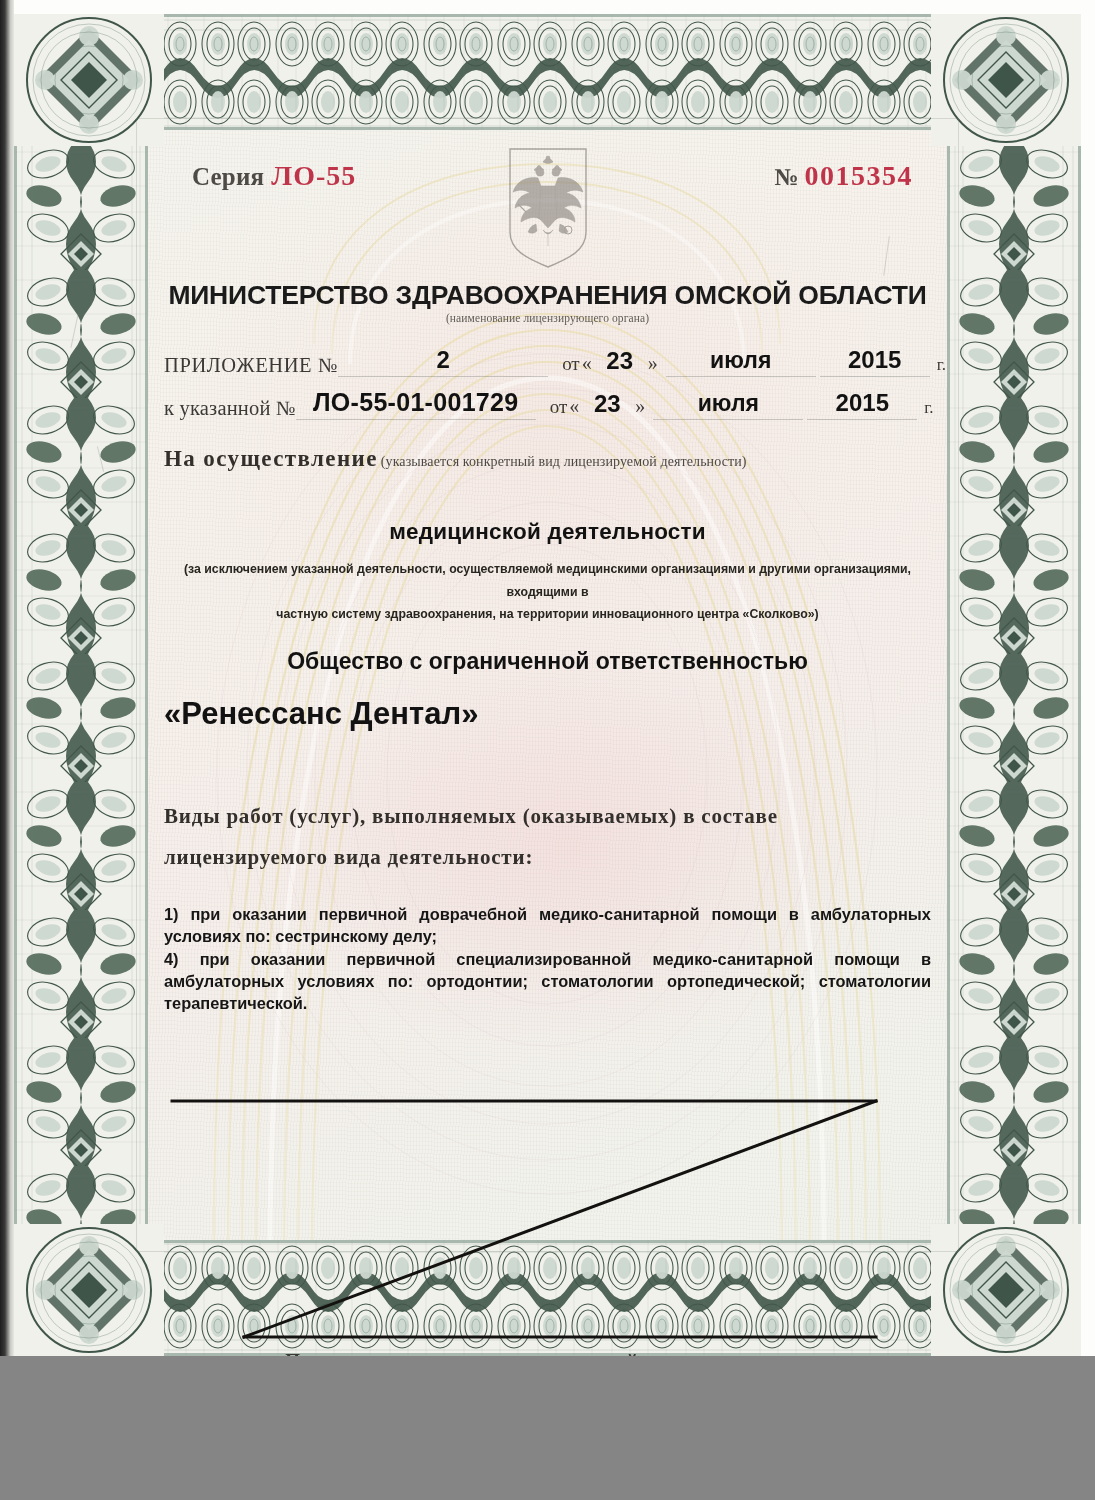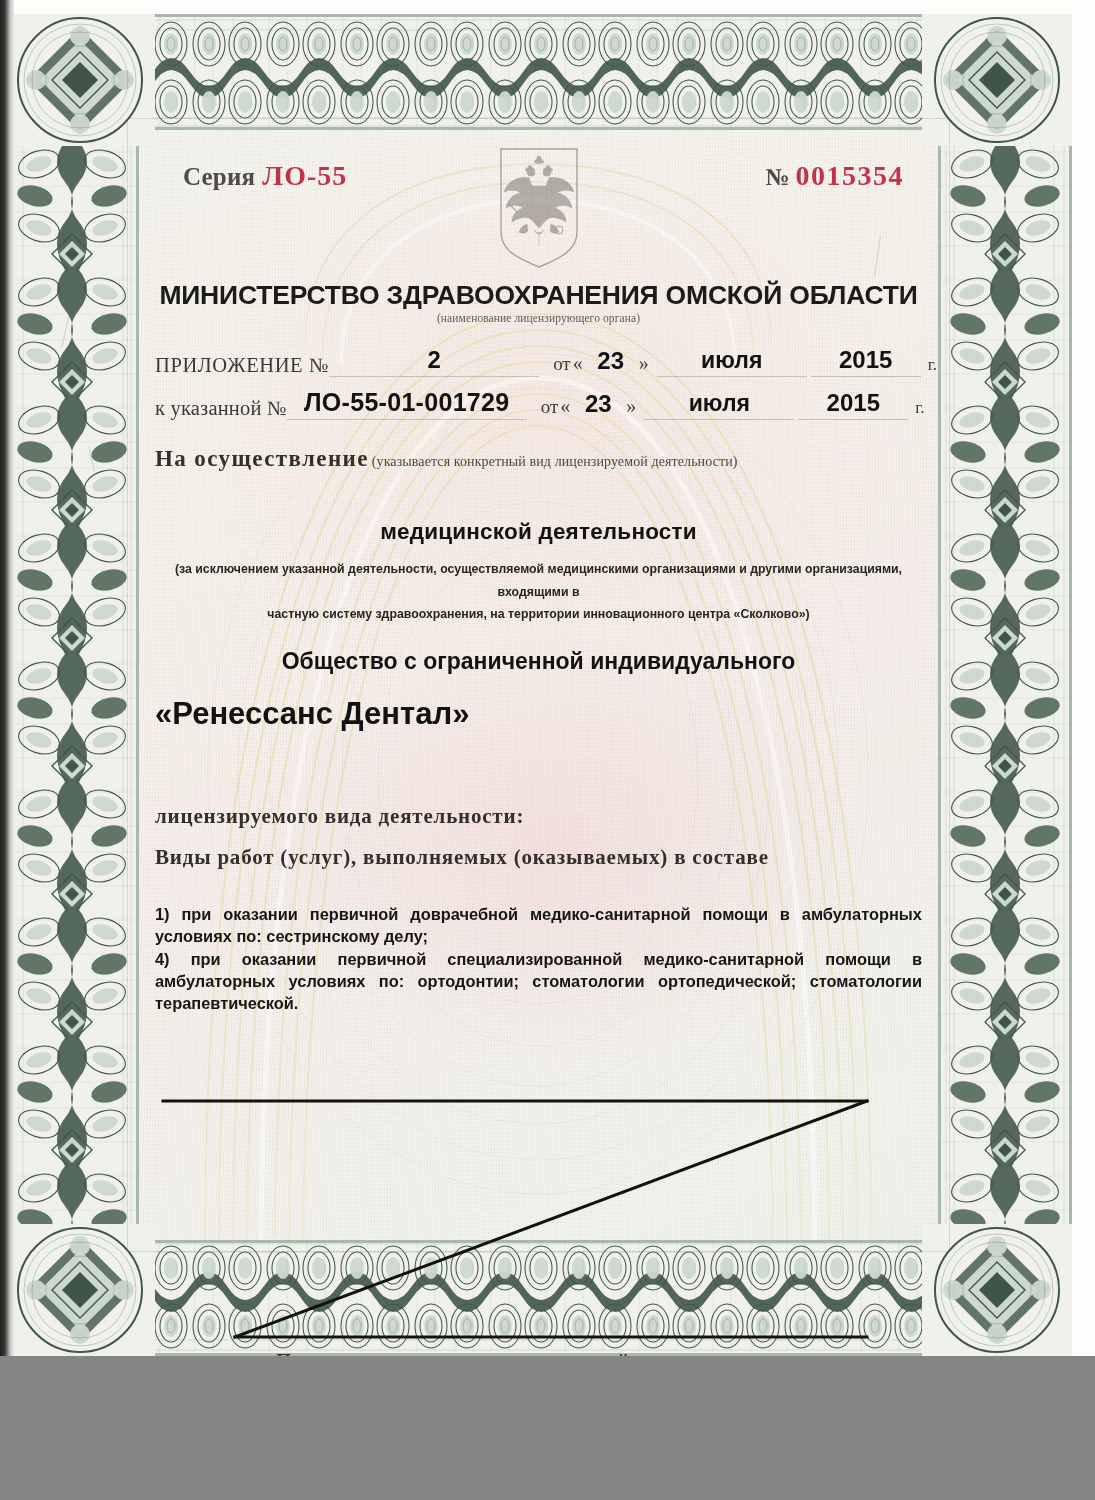--- a/index.html
+++ b/index.html
@@ -26,21 +26,21 @@
   }
   
   .scan-cut{
     position:absolute;left:0;top:1356px;width:1095px;height:144px;
     background:#858585;
     z-index:40;
   }
 
   
   .paper{
-    position:absolute;left:5px;top:14px;width:1067px;height:1342px;
+    position:absolute;left:14px;top:14px;width:1067px;height:1342px;
     background:
       radial-gradient(ellipse 420px 300px at 52% 62%, rgba(243,214,214,.55) 0%, rgba(243,214,214,0) 72%),
       radial-gradient(ellipse 520px 420px at 50% 30%, rgba(246,226,222,.5) 0%, rgba(246,226,222,0) 70%),
       linear-gradient(160deg,#f3f4ee 0%,#f7f2ec 28%,#f6eeea 55%,#f2f3ed 82%,#eef0e9 100%);
     overflow:hidden;
   }
 
   
   .paper-noise{
     position:absolute;inset:0;
@@ -535,26 +535,26 @@
 
       <div class="osu">
         <span class="big">На осуществление</span><span class="hint">(указывается конкретный вид лицензируемой деятельности)</span>
       </div>
 
       <div class="activity">медицинской деятельности</div>
       <div class="activity-note">(за исключением указанной деятельности, осуществляемой медицинскими организациями и другими организациями, входящими в</div>
       <div class="activity-note" style="margin-top:0;">частную систему здравоохранения, на территории инновационного центра «Сколково»)</div>
 
 
-      <div class="orgname">Общество с ограниченной индивидуального</div>
+      <div class="orgname">Общество с ограниченной ответственностью</div>
       <div class="orgname2">«Ренессанс Дентал»</div>
 
       <div class="works-head">
+        <div>Виды работ (услуг), выполняемых (оказываемых) в составе</div>
         <div>лицензируемого вида деятельности:</div>
-        <div>Виды работ (услуг), выполняемых (оказываемых) в составе</div>
       </div>
 
       <div class="body-text">
         <p class="j">1) при оказании первичной доврачебной медико-санитарной помощи в амбулаторных условиях по: сестринскому делу;</p>
         <p class="j">4) при оказании первичной специализированной медико-санитарной помощи в амбулаторных условиях по: ортодонтии; стоматологии ортопедической; стоматологии терапевтической.</p>
       </div>
 
     </div>
 
     <svg class="cancel" viewBox="0 0 767 260">

